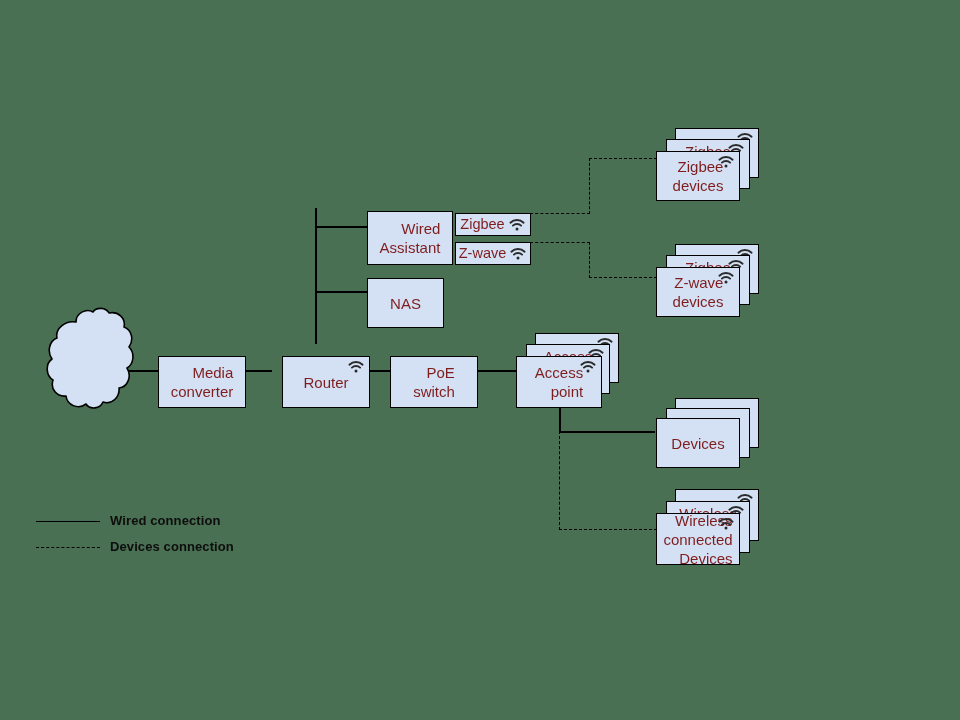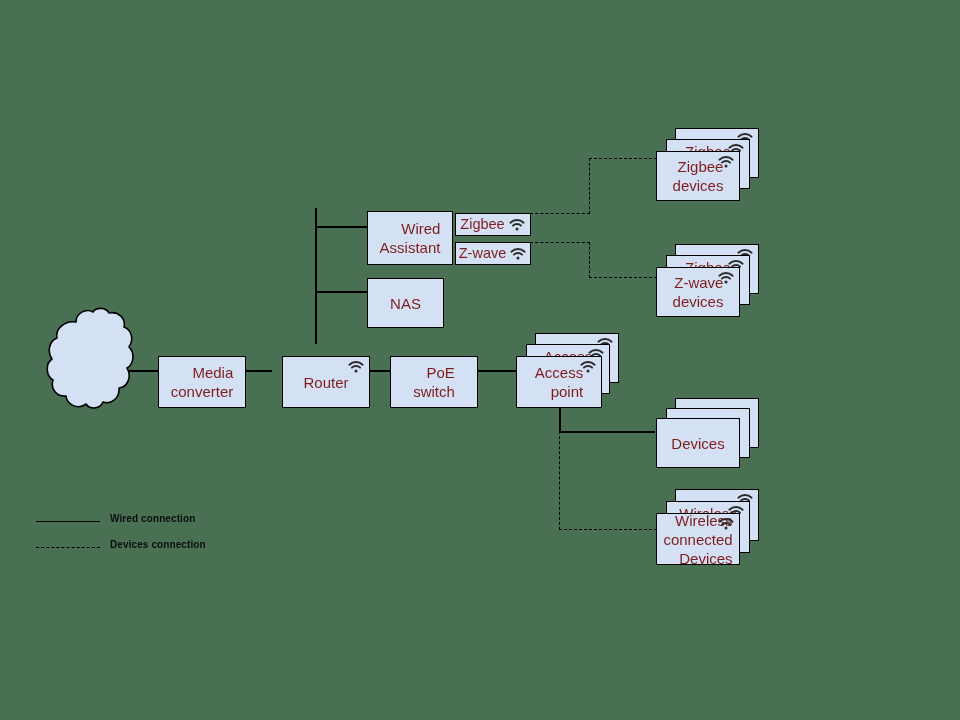--- a/index.html
+++ b/index.html
@@ -115,21 +115,21 @@
     top: 11px;
     width: 64px;
     height: 0;
   }
   .legend-sample.solid { border-top: 1.6px solid #000000; }
   .legend-sample.dashed { border-top: 1.6px dashed #000000; }
   .legend-label {
     position: absolute;
     left: 74px;
     top: 3px;
-    font-size: 10px;
+    font-size: 13px;
     font-weight: bold;
     color: #0d0d0d;
     letter-spacing: 0.1px;
     white-space: nowrap;
   }
 </style>
 </head>
 <body>
 
 <div id="canvas">

